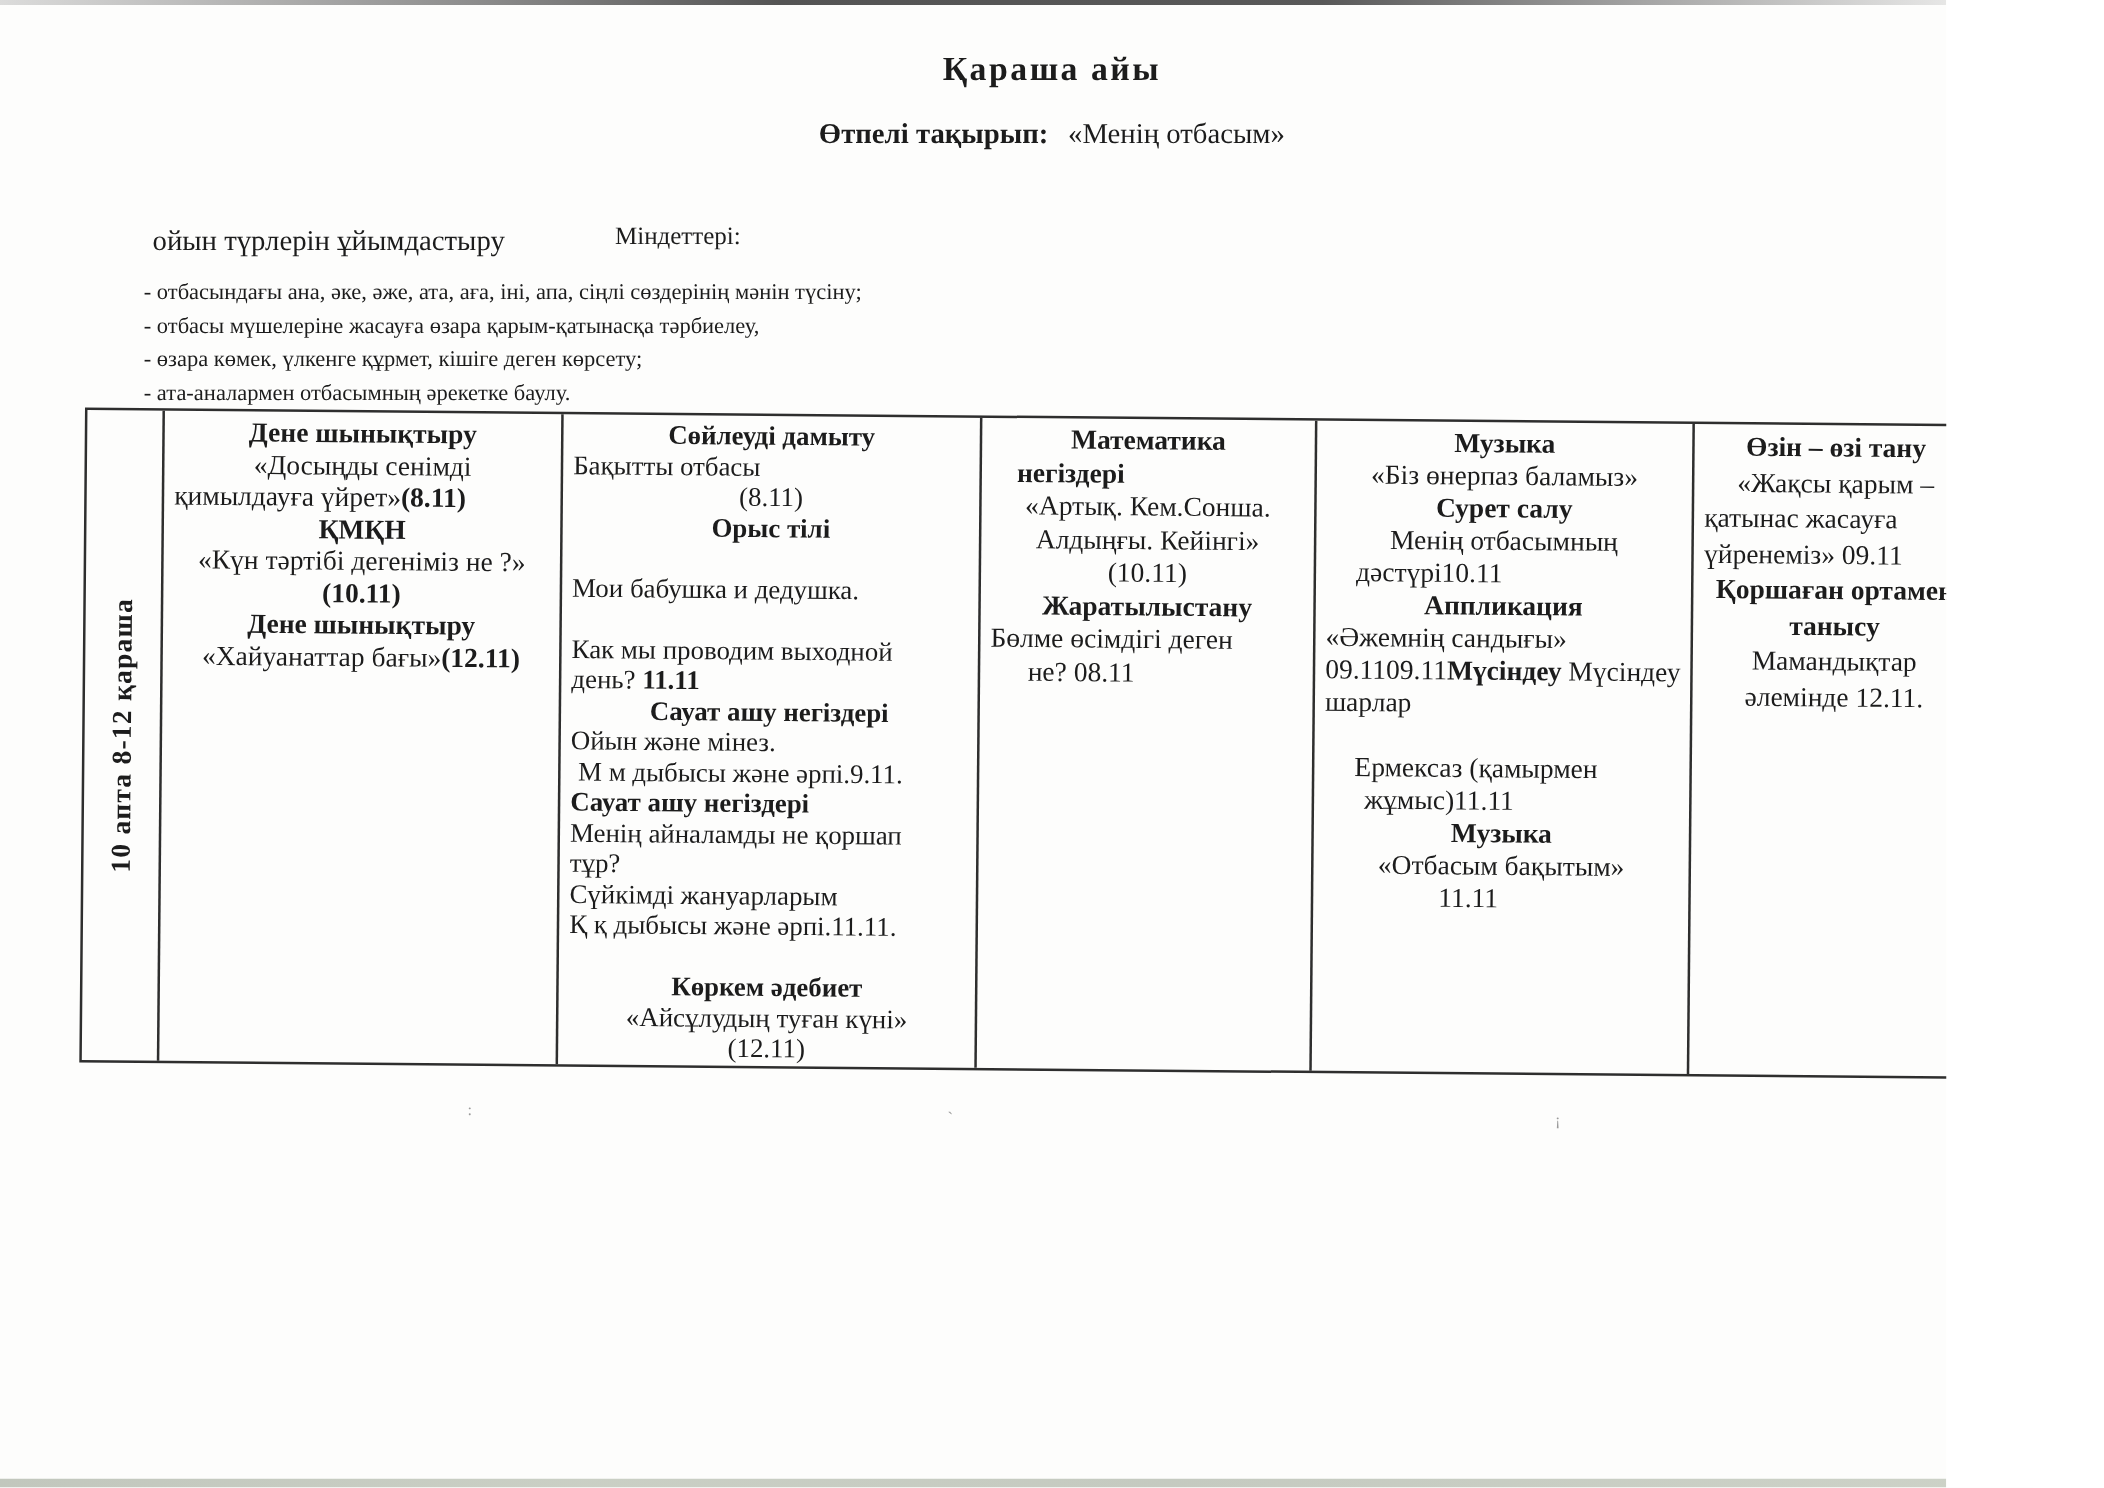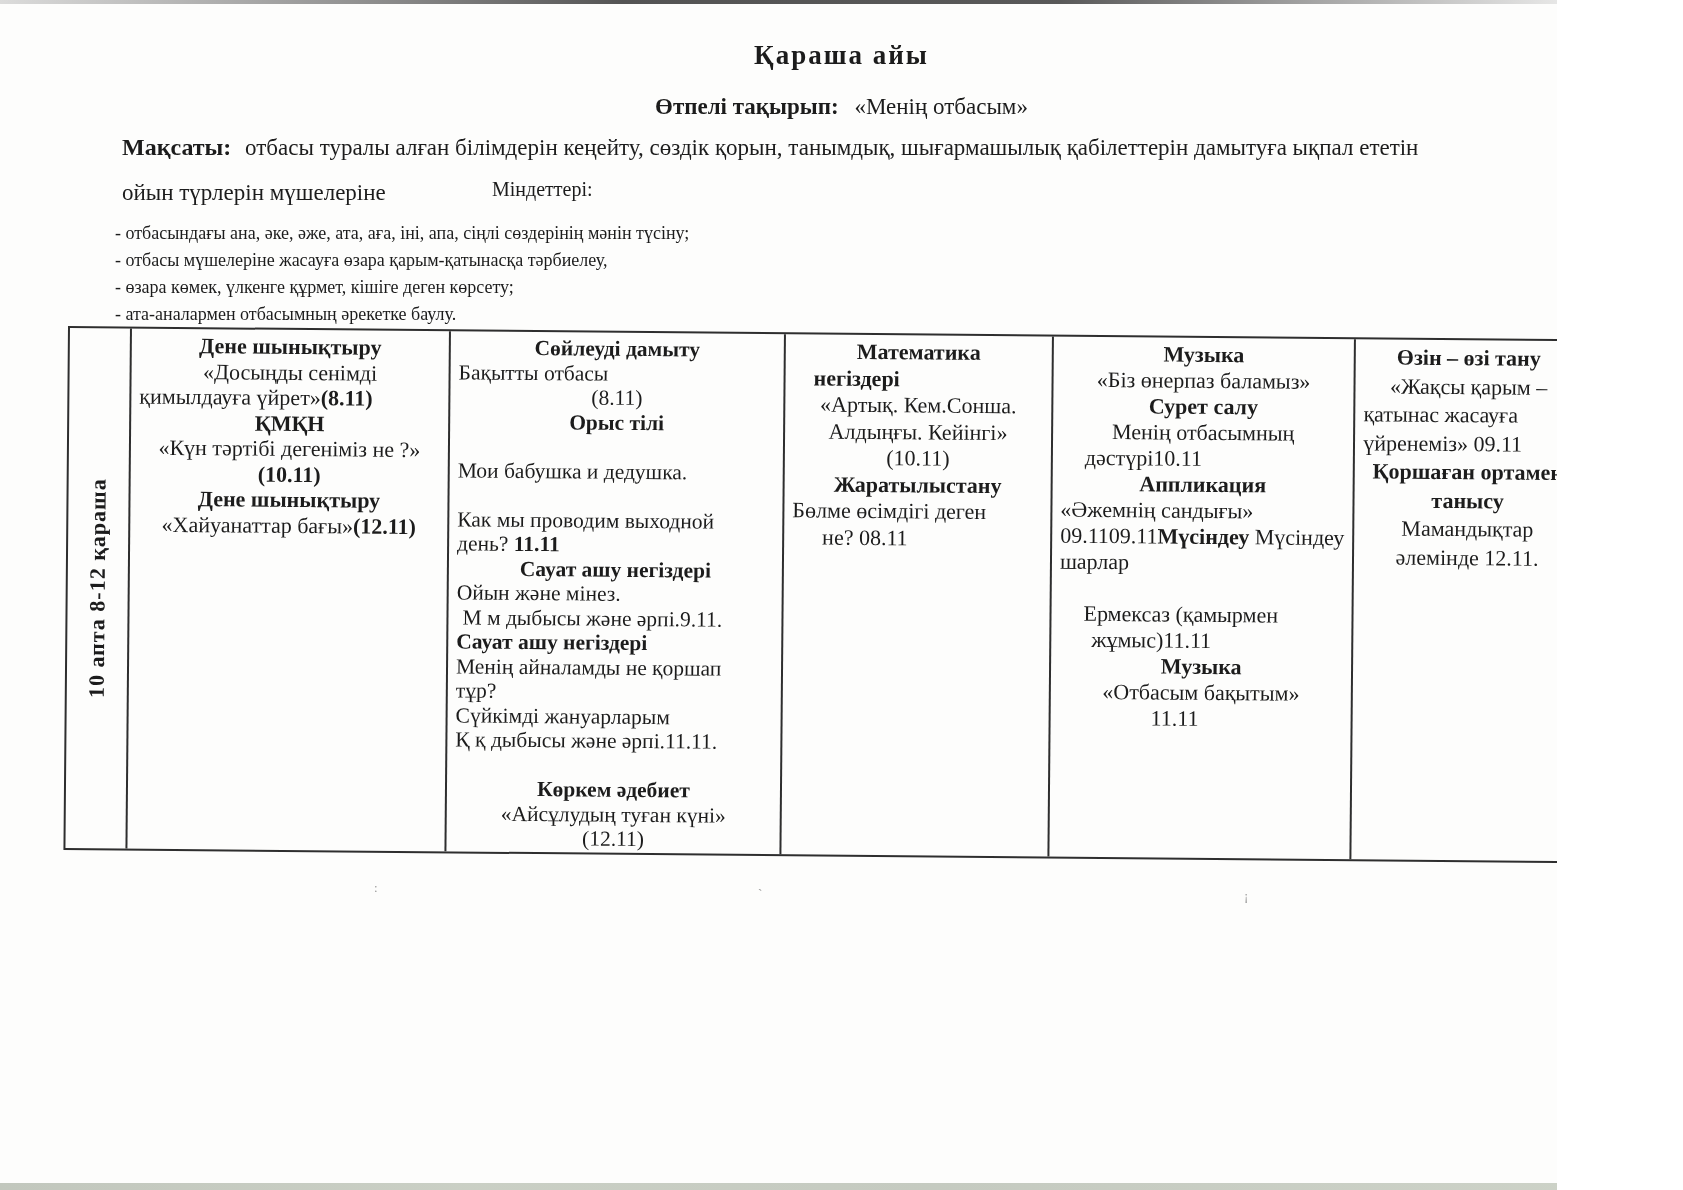--- a/index.html
+++ b/index.html
@@ -92,26 +92,22 @@
 
   <div class="scan-top-edge"></div>
 
   <div class="title">Қараша  айы</div>
 
   <div class="subtitle">
     <span class="b">Өтпелі тақырып:</span>
     <span>«Менің отбасым»</span>
   </div>
 
-  <div class="goal-line">
-    <span class="b">Мақсаты:</span>
-    <span>отбасы туралы алған білімдерін кеңейту, сөздік қорын, танымдық, шығармашылық қабілеттерін дамытуға ықпал ететін</span>
-  </div>
 
-  <div class="goal-line2">ойын түрлерін мүшелеріне</div>
+  <div class="goal-line2">ойын түрлерін ұйымдастыру</div>
   <div class="tasks-label">Міндеттері:</div>
 
   <div class="tasks">
     <div>- отбасындағы ана, әке, әже, ата, аға, іні, апа, сіңлі сөздерінің мәнін түсіну;</div>
     <div>- отбасы мүшелеріне жасауға өзара қарым-қатынасқа тәрбиелеу,</div>
     <div>- өзара көмек, үлкенге құрмет, кішіге деген көрсету;</div>
     <div>- ата-аналармен отбасымның әрекетке баулу.</div>
   </div>
 
   <div class="schedule">

